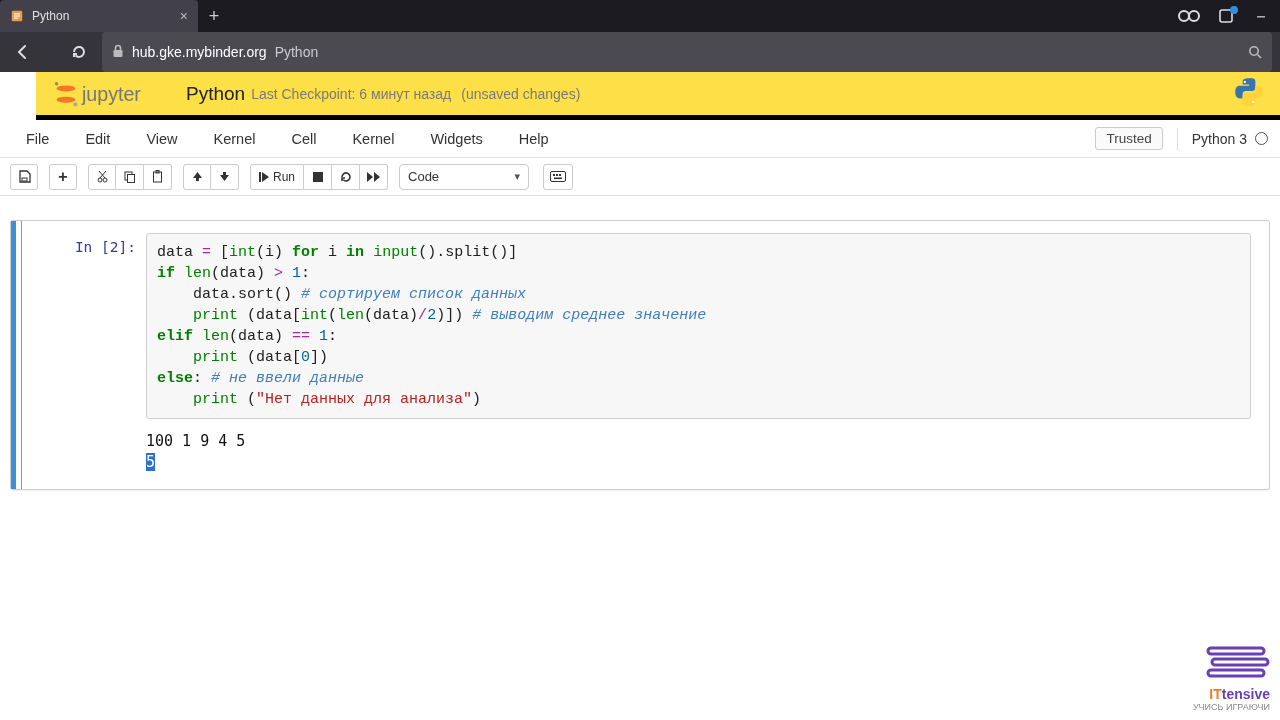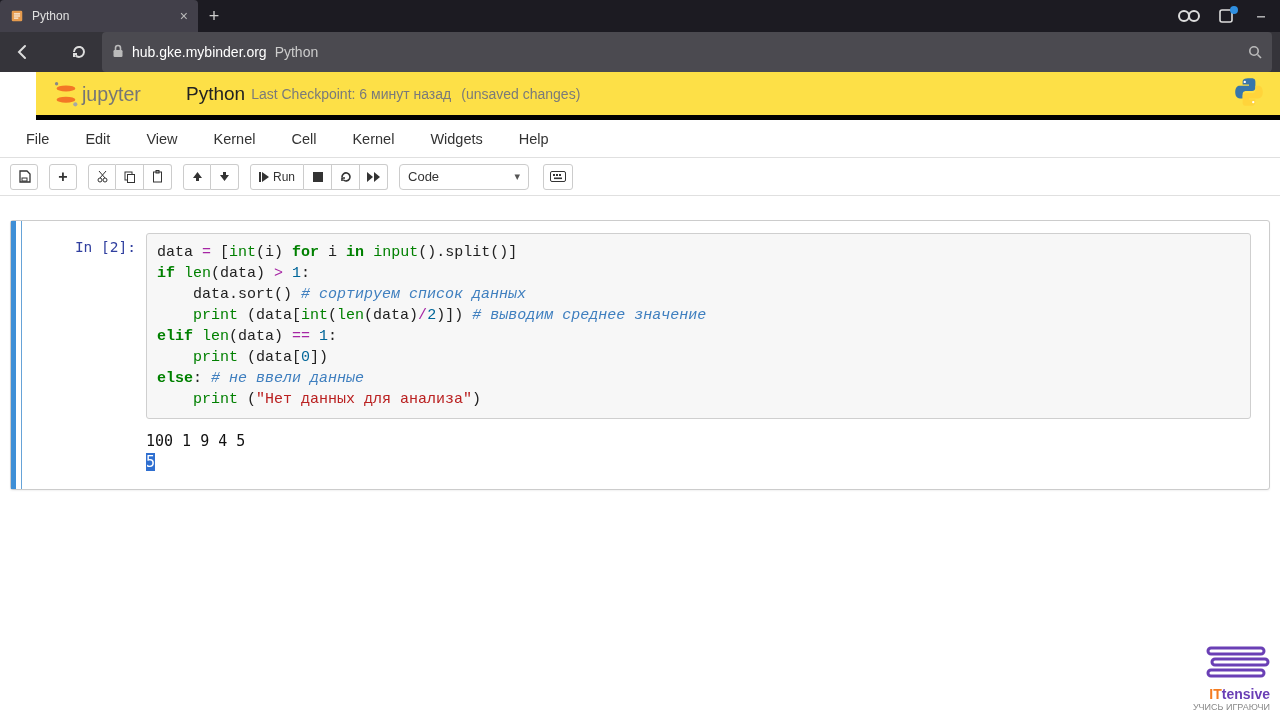--- a/index.html
+++ b/index.html
@@ -165,20 +165,27 @@
 
 <div class="menubar">
   <div class="menuitem">File</div>
   <div class="menuitem">Edit</div>
   <div class="menuitem">View</div>
   <div class="menuitem">Kernel</div>
   <div class="menuitem">Cell</div>
   <div class="menuitem">Kernel</div>
   <div class="menuitem">Widgets</div>
   <div class="menuitem">Help</div>
+  <div class="menubar-right">
+    <div class="trusted">Trusted</div>
+    <div class="kernelname">
+      <span style="margin-right:8px;margin-left:8px;">Python 3</span>
+      <span class="kernel-ind"></span>
+    </div>
+  </div>
 </div>
 
 <div class="toolbar">
   <div class="tgroup">
       <div class="tbtn">
         <svg width="13" height="13" viewBox="0 0 13 13">
           <path d="M2 1h7l3 3v8H2z" fill="none" stroke="#333" stroke-width="1.3"></path>
           <rect x="4" y="8" width="5" height="3" fill="none" stroke="#333" stroke-width="1"></rect>
         </svg>
       </div>

